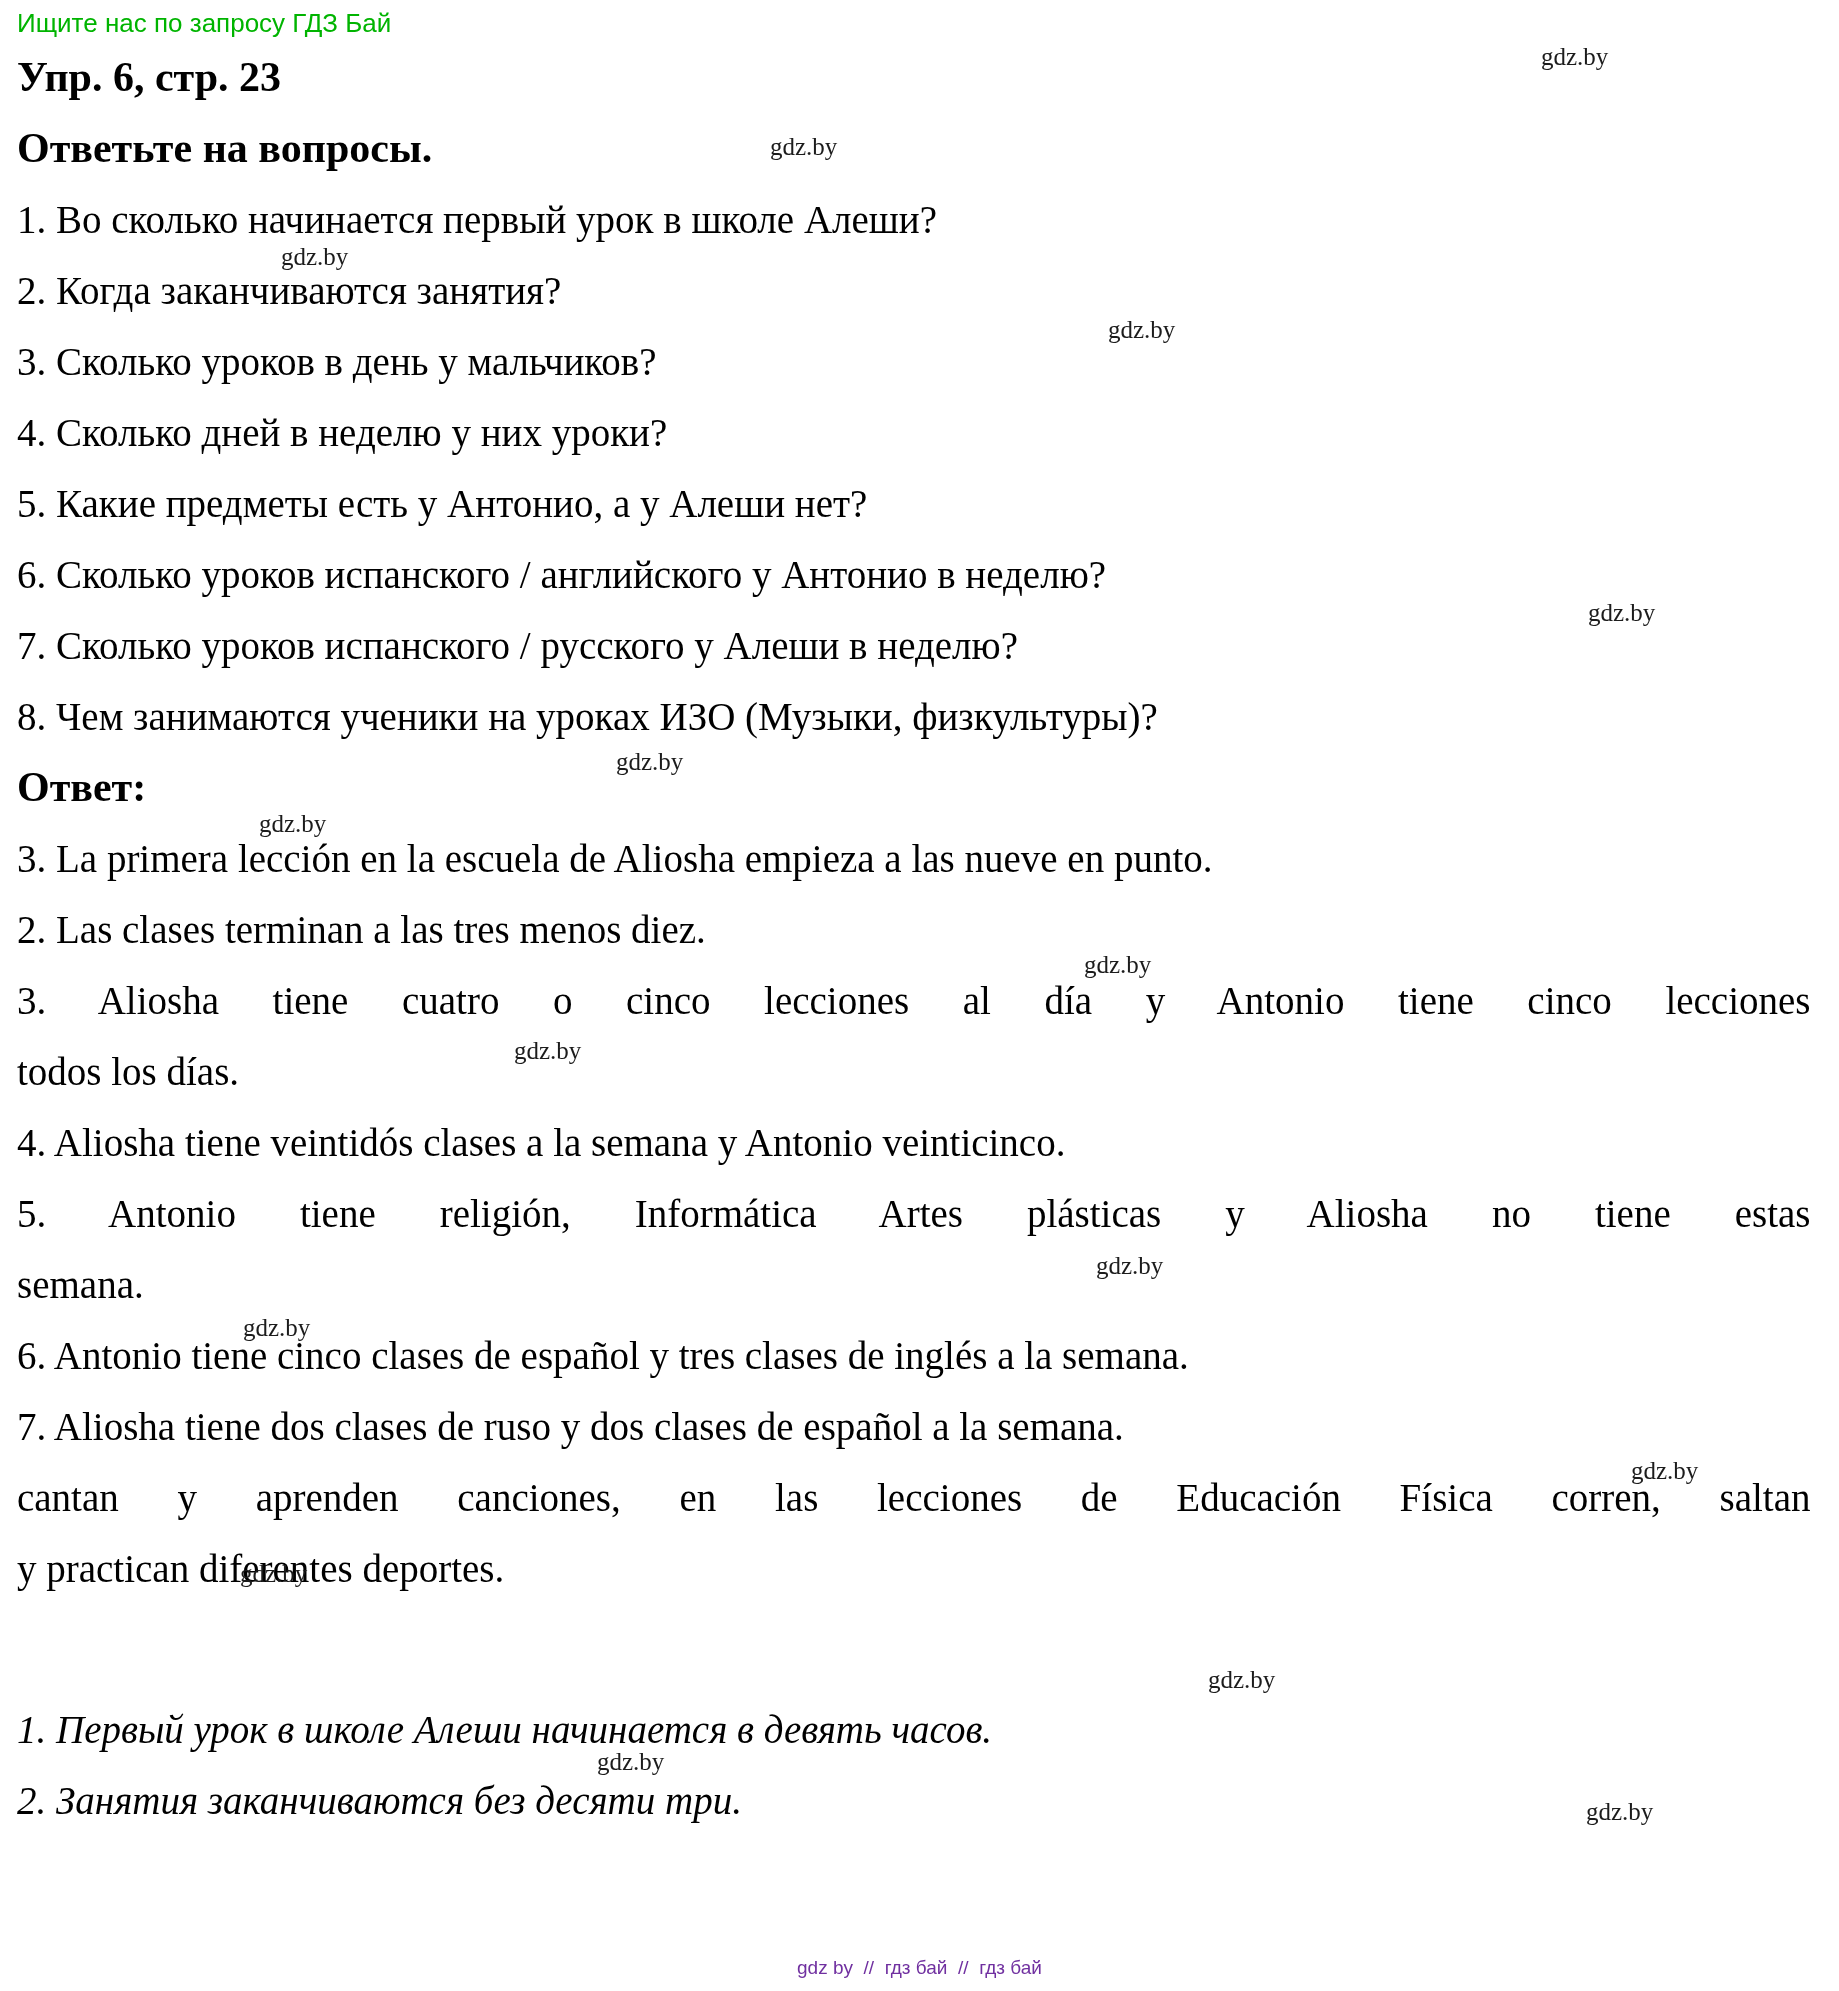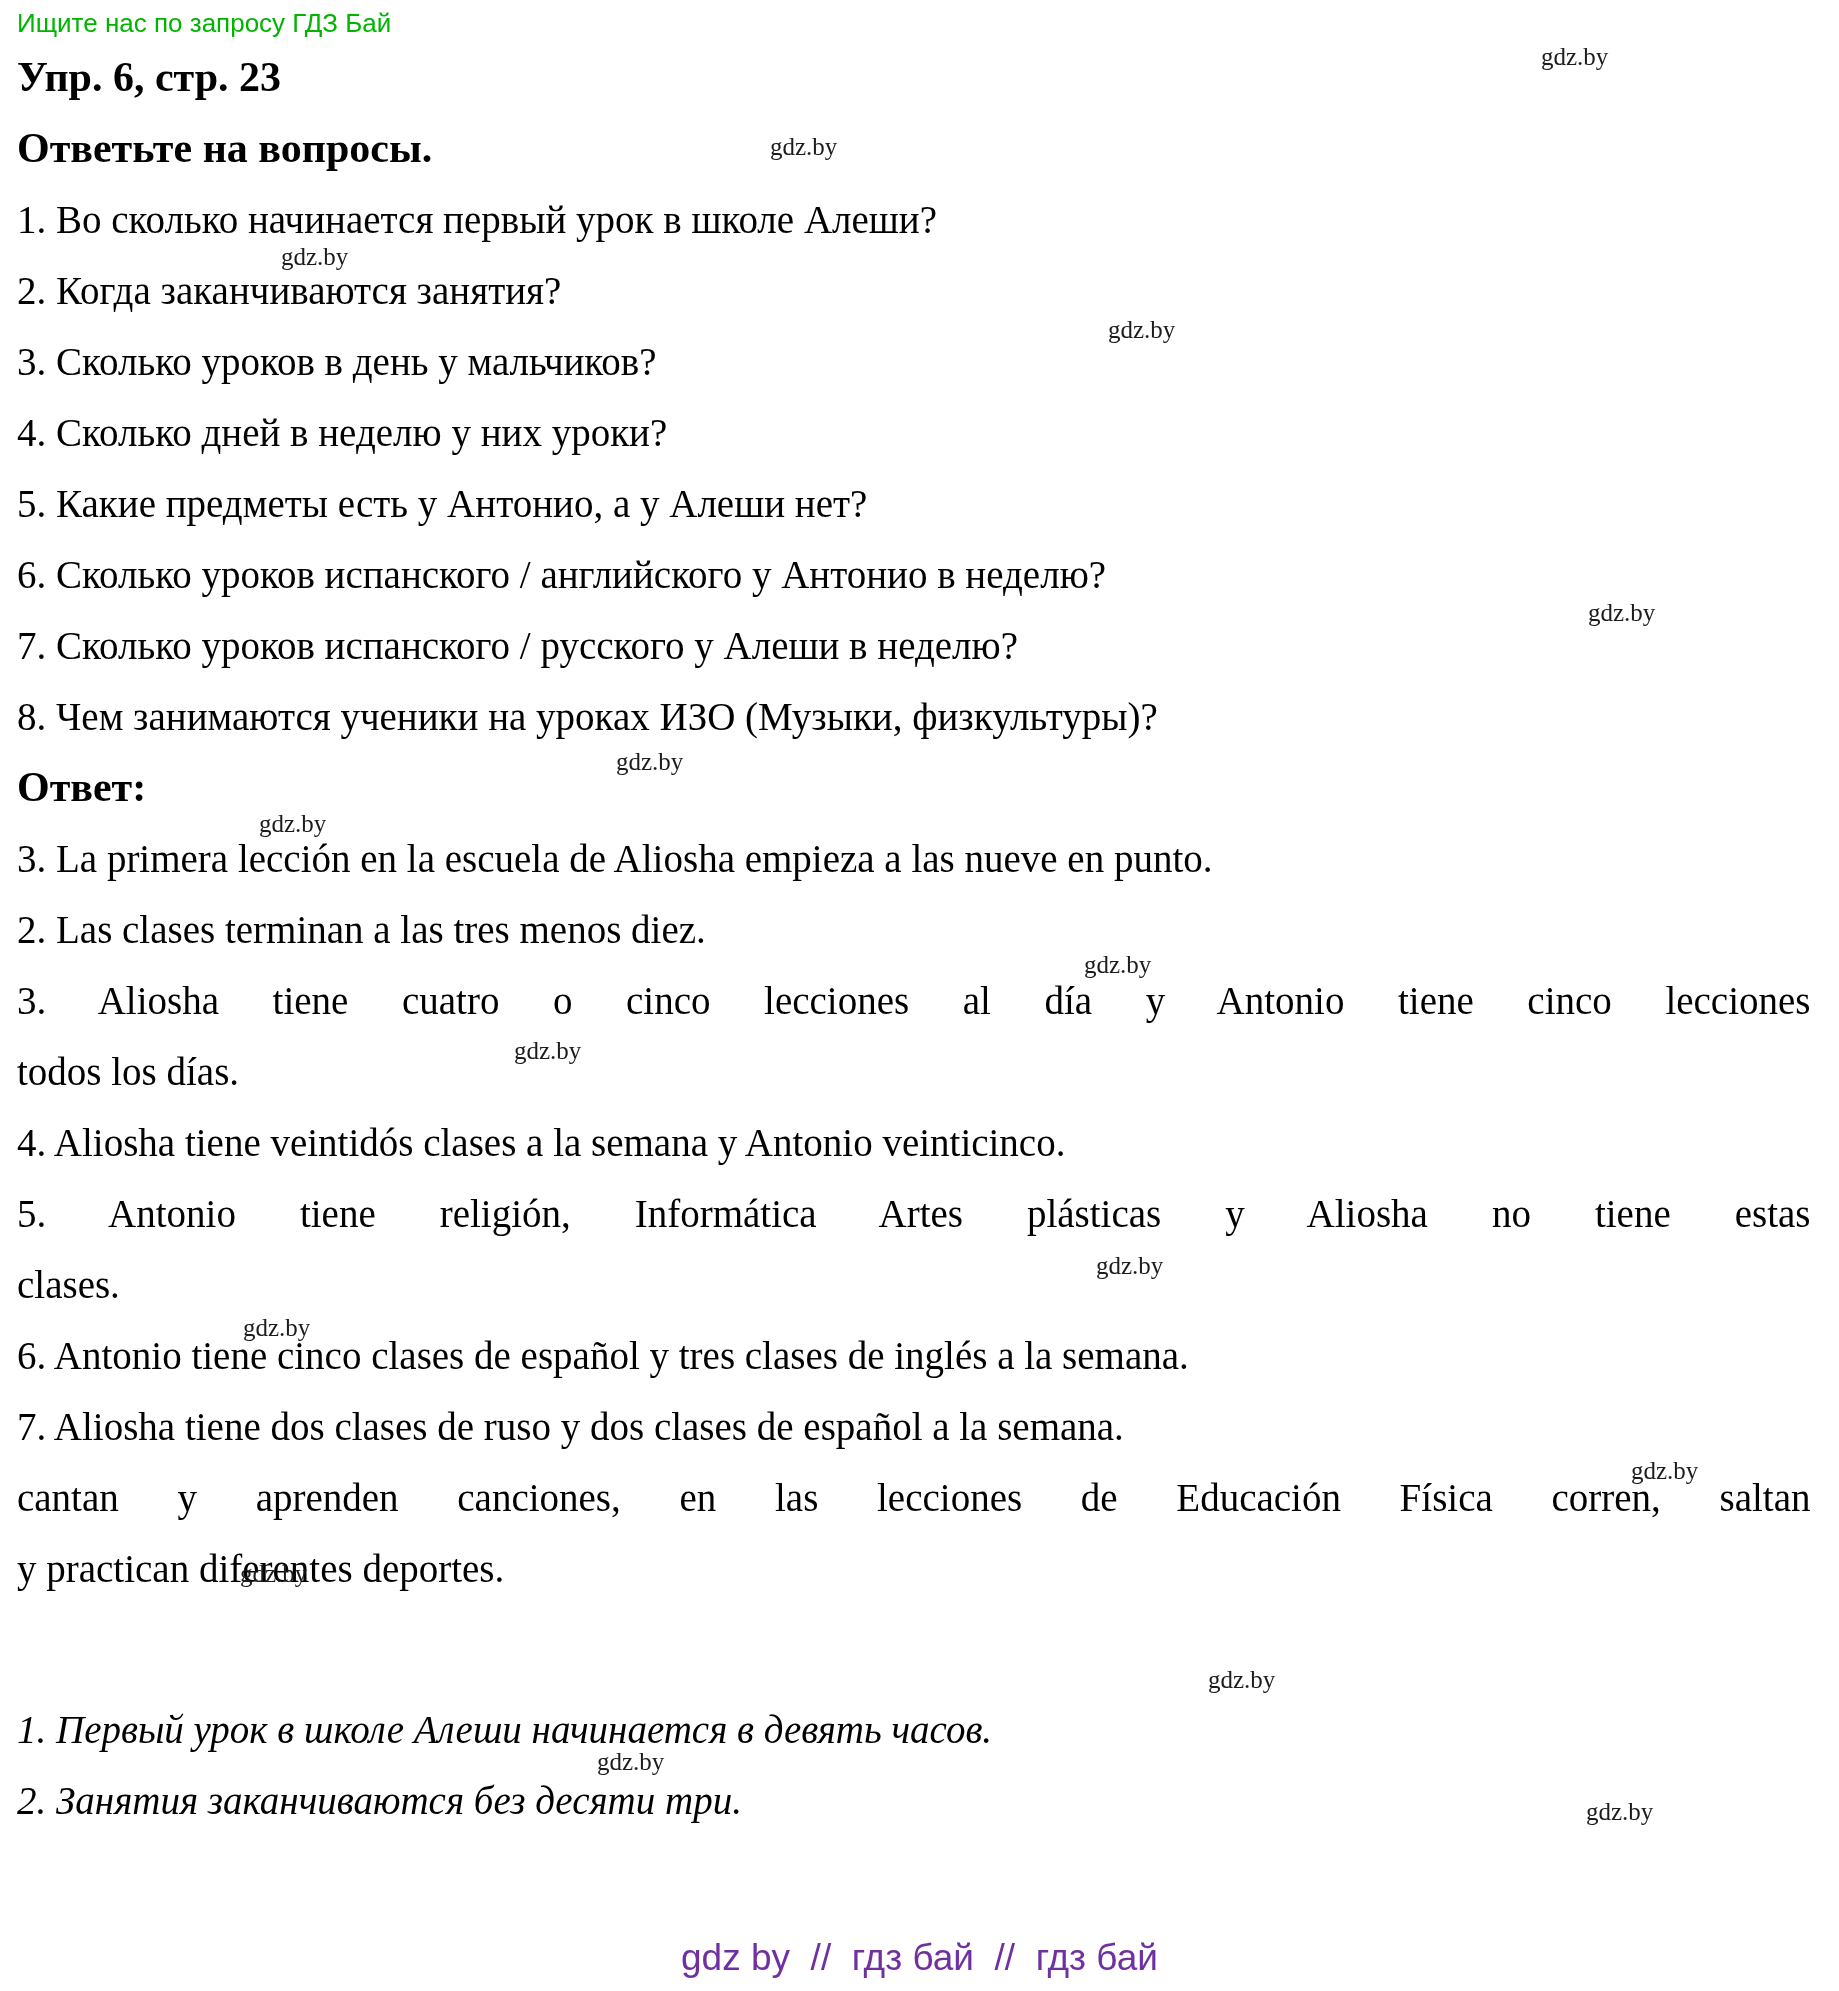--- a/index.html
+++ b/index.html
@@ -57,21 +57,21 @@
     color: #1c1c1c;
     white-space: nowrap;
   }
   .footer {
     position: absolute;
     left: 0;
     right: 0;
     bottom: 13.3px;
     text-align: center;
     font-family: "Liberation Sans", sans-serif;
-    font-size: 37px;
+    font-size: 19px;
     color: #7030a0;
     white-space: pre;
   }
 </style>
 </head>
 <body>
 
 <div class="page">
 
   <div class="banner">Ищите нас по запросу ГДЗ Бай</div>
@@ -95,21 +95,21 @@
   <div class="answers">
     <p class="line">3. La primera lección en la escuela de Aliosha empieza a las nueve en punto.</p>
     <p class="line">2. Las clases terminan a las tres menos diez.</p>
 
     <p class="line stretch">3. Aliosha tiene cuatro o cinco lecciones al día y Antonio tiene cinco lecciones</p>
     <p class="line">todos los días.</p>
 
     <p class="line">4. Aliosha tiene veintidós clases a la semana y Antonio veinticinco.</p>
 
     <p class="line stretch">5. Antonio tiene religión, Informática Artes plásticas y Aliosha no tiene estas</p>
-    <p class="line">clases.</p>
+    <p class="line">semana.</p>
 
     <p class="line">6. Antonio tiene cinco clases de español y tres clases de inglés a la semana.</p>
     <p class="line">7. Aliosha tiene dos clases de ruso y dos clases de español a la semana.</p>
 
     <p class="line stretch">cantan y aprenden canciones, en las lecciones de Educación Física corren, saltan</p>
     <p class="line">y practican diferentes deportes.</p>
   </div>
 
   <div class="russian-answers gap-block">
     <p class="line">1. Первый урок в школе Алеши начинается в девять часов.</p>

